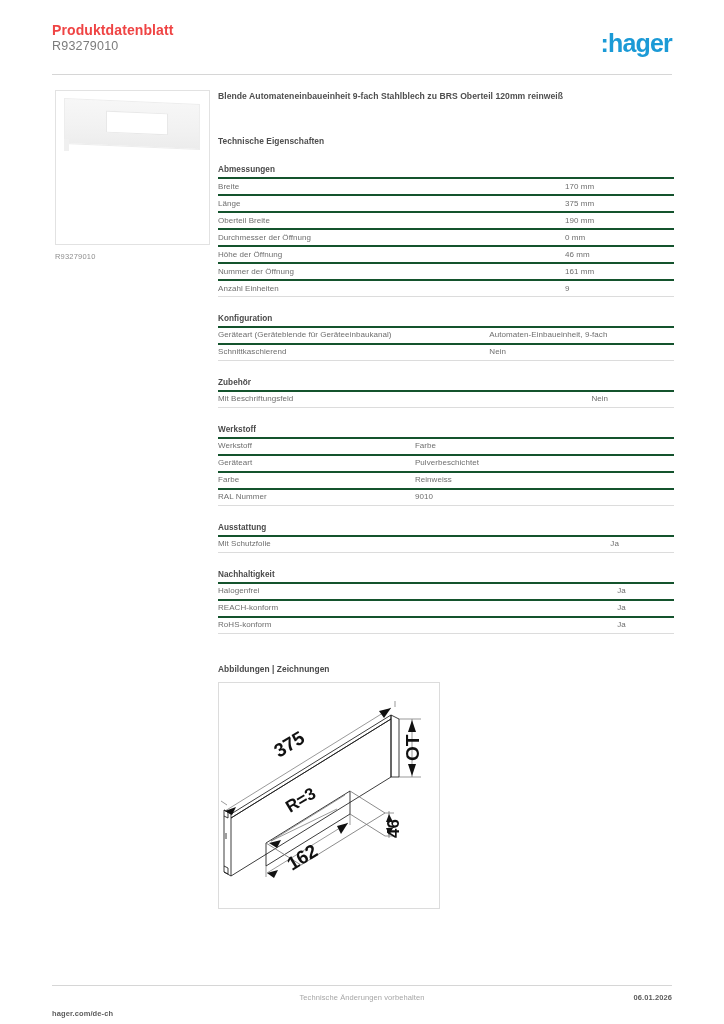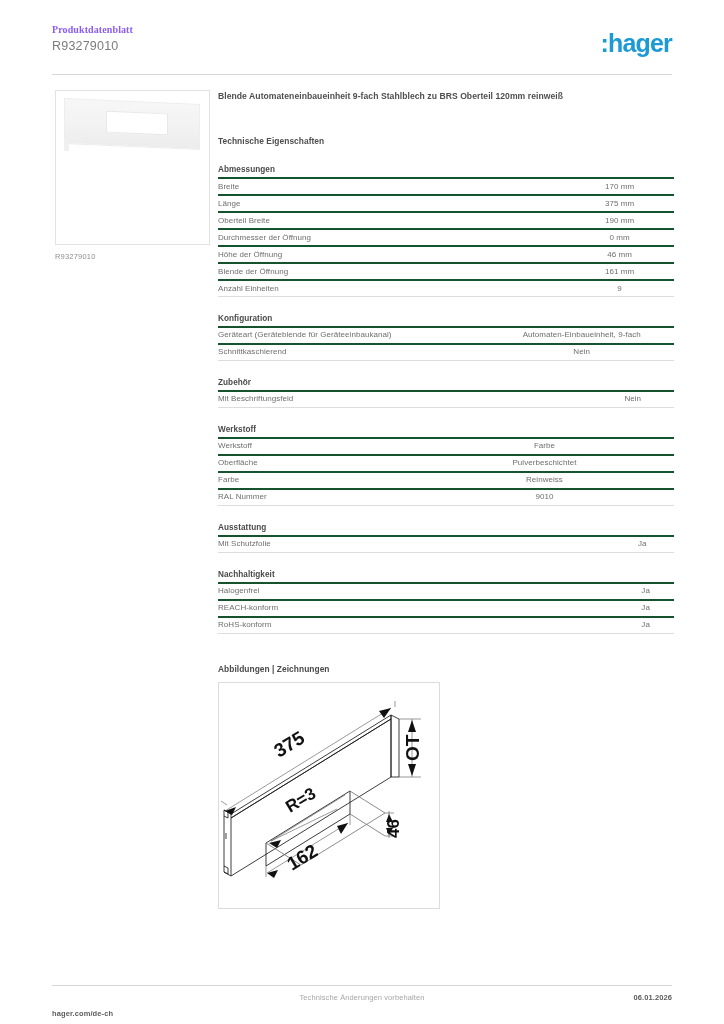--- a/index.html
+++ b/index.html
@@ -18,26 +18,25 @@
 
   
   .header {
     position: absolute;
     left: 52px;
     top: 22px;
     right: 52px;
     height: 52px;
   }
   .doc-title {
-    font-size: 10px;
-    font-weight: bold;
-    color: #8b5cf6;
+    font-size: 14px;
+    font-weight: bold;
+    color: #ef4444;
     letter-spacing: 0.1px;
     line-height: 16px;
-    font-family: Liberation Serif, serif;
   }
   .doc-subtitle {
     font-size: 12.5px;
     font-weight: normal;
     color: #7c7c7c;
     line-height: 16px;
     letter-spacing: 0.2px;
   }
   .logo {
     position: absolute;
@@ -169,21 +168,21 @@
     color: #6e6e6e;
     padding: 2.6px 0 2.4px 0;
     letter-spacing: 0.05px;
     line-height: 10px;
     vertical-align: baseline;
   }
   .spec-table td.label {
     text-align: left;
   }
   .spec-table td.value {
-    text-align: center;
+    text-align: left;
     white-space: nowrap;
   }
 
   
   .drawings-title {
     font-size: 8.4px;
     font-weight: bold;
     color: #4a4a4a;
     margin-top: 30px;
     letter-spacing: 0.05px;
@@ -289,21 +288,21 @@
             </tr>
             <tr>
               <td class="label">Durchmesser der Öffnung</td>
               <td class="value">0 mm</td>
             </tr>
             <tr>
               <td class="label">Höhe der Öffnung</td>
               <td class="value">46 mm</td>
             </tr>
             <tr>
-              <td class="label">Blende der Öffnung</td>
+              <td class="label">Nummer der Öffnung</td>
               <td class="value">161 mm</td>
             </tr>
             <tr>
               <td class="label">Anzahl Einheiten</td>
               <td class="value">9</td>
             </tr>
           </tbody>
         </table>
       </div>
       <div class="spec-group">
@@ -334,21 +333,21 @@
       </div>
       <div class="spec-group">
         <div class="group-head">Werkstoff</div>
         <table class="spec-table">
           <tbody>
             <tr>
               <td class="label">Werkstoff</td>
               <td class="value">Farbe</td>
             </tr>
             <tr>
-              <td class="label">Oberfläche</td>
+              <td class="label">Geräteart</td>
               <td class="value">Pulverbeschichtet</td>
             </tr>
             <tr>
               <td class="label">Farbe</td>
               <td class="value">Reinweiss</td>
             </tr>
             <tr>
               <td class="label">RAL Nummer</td>
               <td class="value">9010</td>
             </tr>

